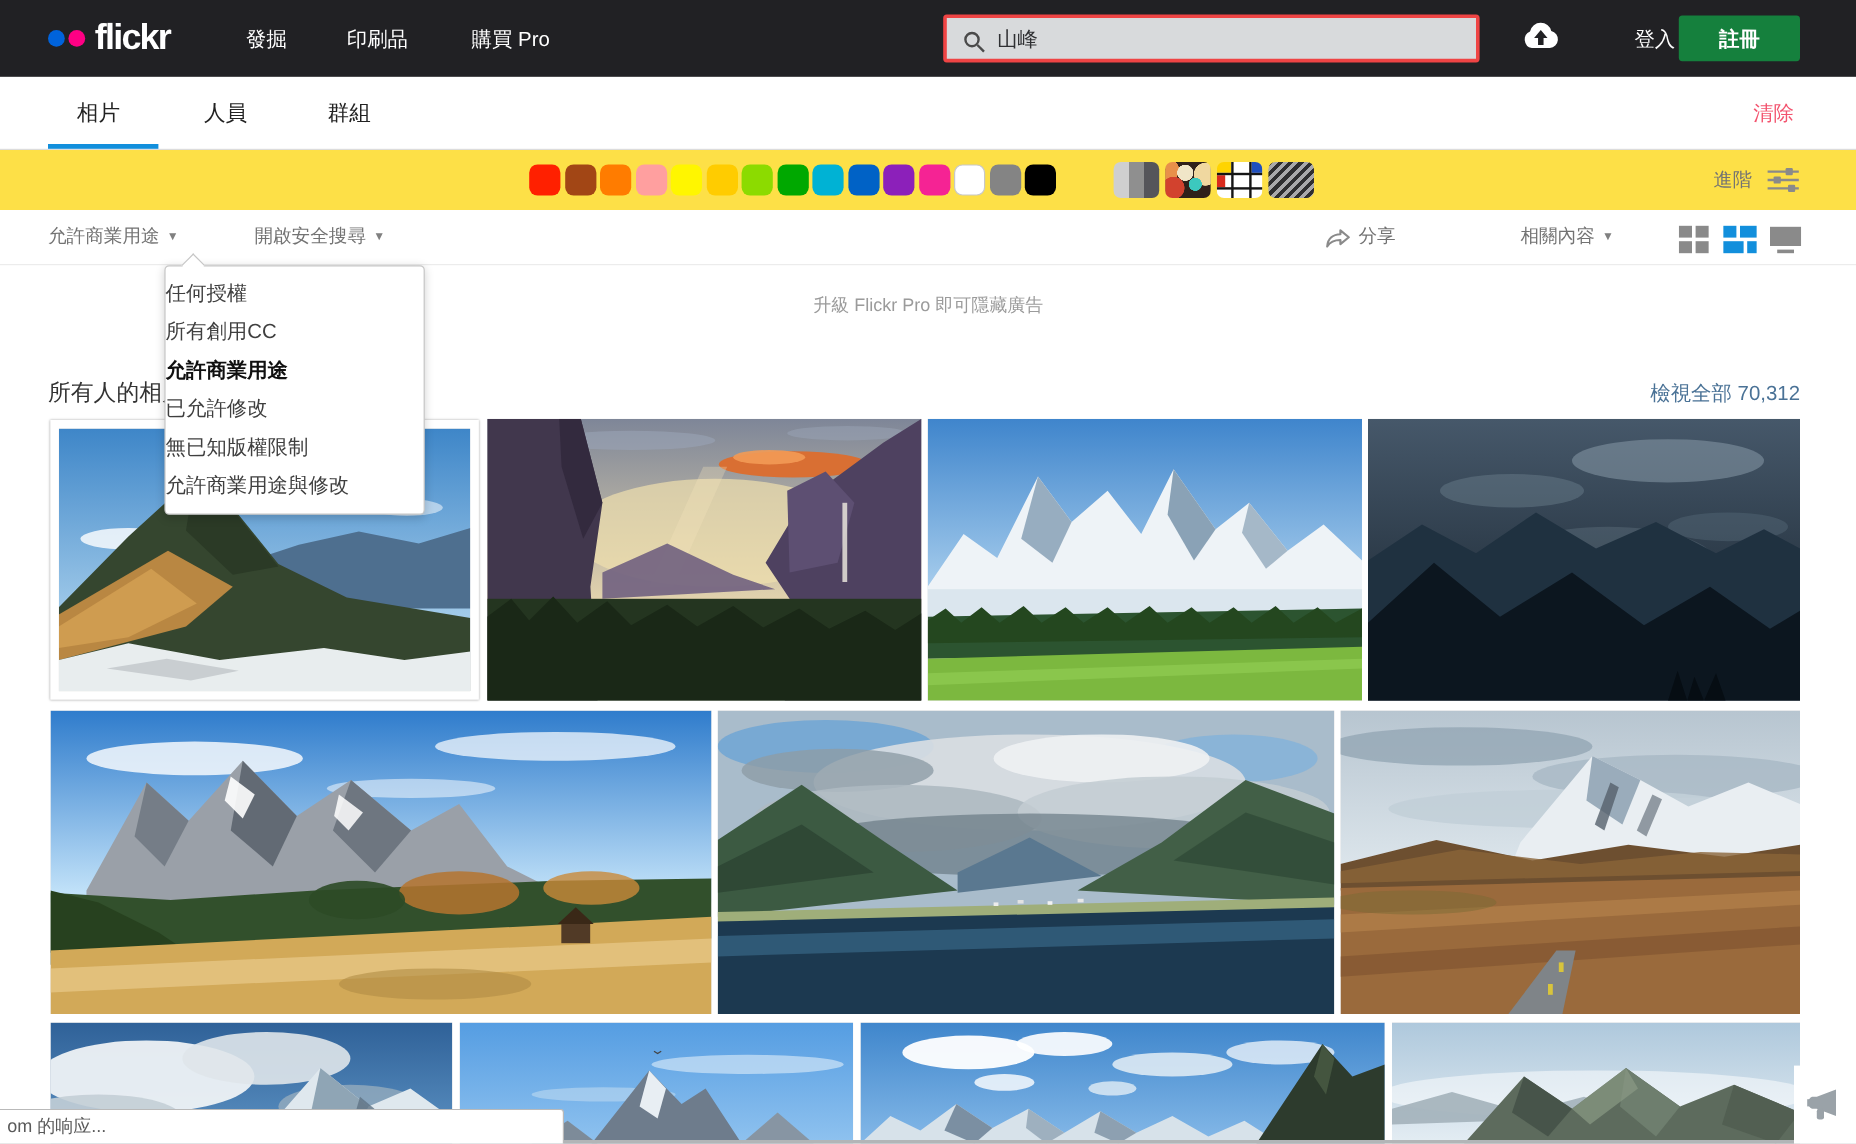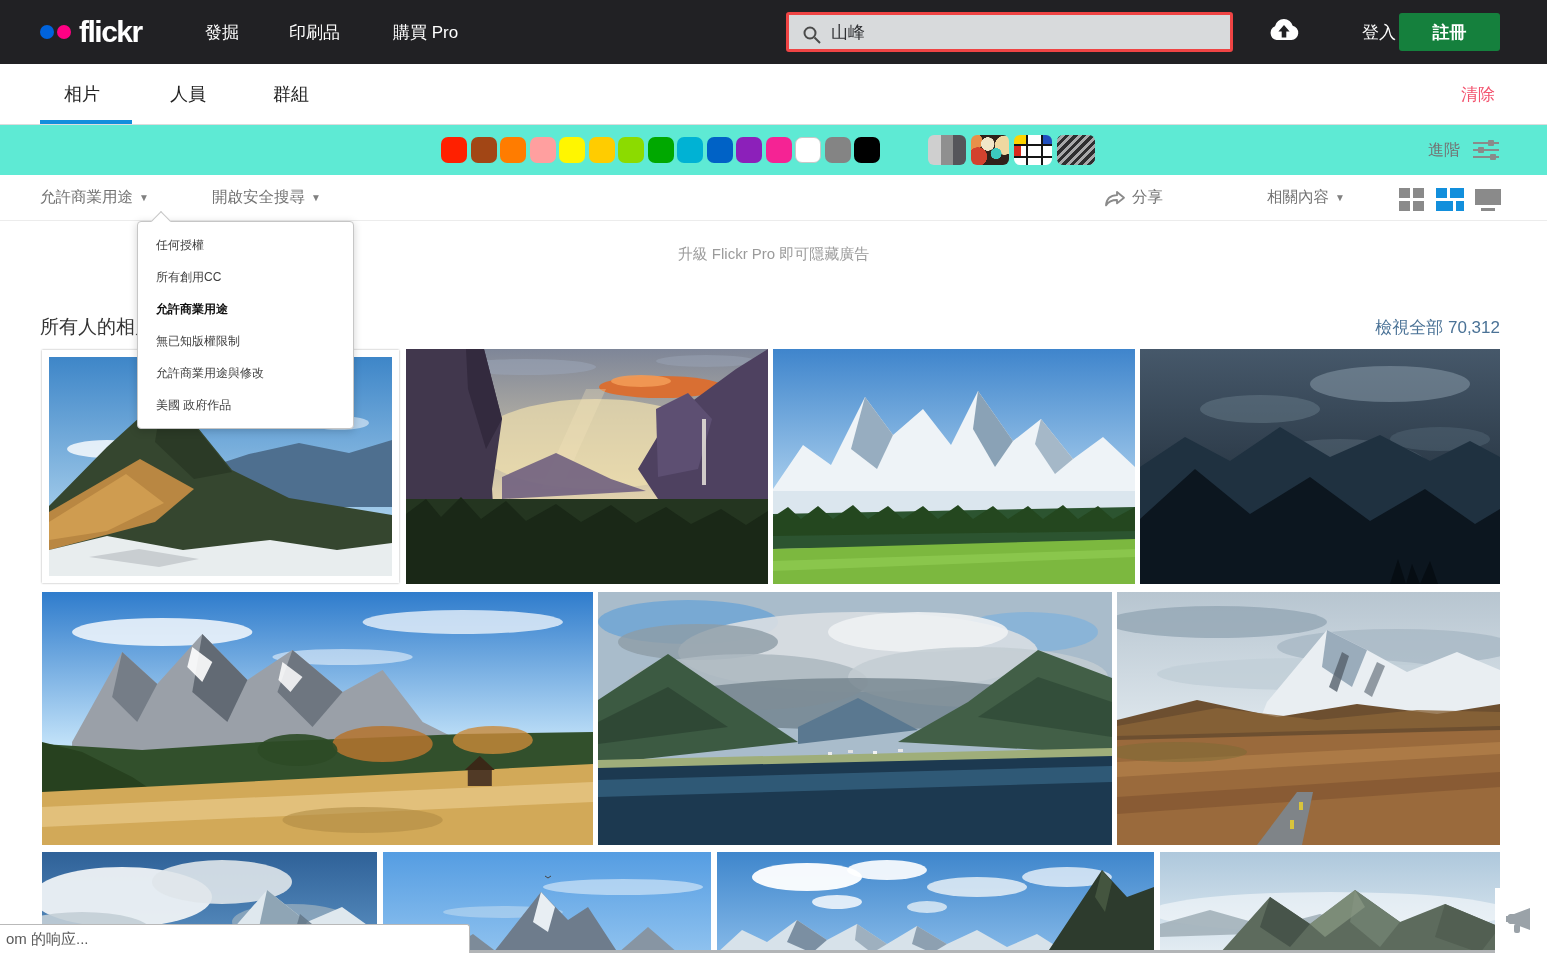--- a/index.html
+++ b/index.html
@@ -33,21 +33,21 @@
   #tabs { position:absolute; left:0; top:64px; width:1547px; height:61px; background:#fff;
     border-bottom:1px solid #dcdcdc; }
   .tab { position:absolute; top:0; height:60px; display:flex; align-items:center;
     font-size:18px; color:#222; cursor:pointer; }
   #tab-0 { left:64px;text-align:center; } #tab-1 { left:170px; } #tab-2 { left:273px; }
   #tab-underline { position:absolute; left:40px; top:56px; width:92px; height:4px; }
   #clear-btn { position:absolute; left:1461px; top:0; height:60px; display:flex; align-items:center;
     font-size:17px; cursor:pointer; }
 
   
-  #swatch-row { position:absolute; left:0; top:125px; width:1547px; height:50px; background:#5eead4;text-align:center; }
+  #swatch-row { position:absolute; left:0; top:125px; width:1547px; height:50px; background:#fde047;text-align:center; }
   #color-swatches { position:absolute; left:441px; top:12px; display:flex; gap:3.5px; }
   .swatch { width:26px; height:26px; border-radius:7px; cursor:pointer; }
   .swatch.white { border:1px solid #c8c8c8; }
   #style-swatches { position:absolute; left:928px; top:10px; display:flex; gap:5px; }
   .style-swatch { width:38px; height:30px; border-radius:6px; cursor:pointer; }
   .style-bw { background:linear-gradient(90deg,#cfcfcf 0 34%,#8f8f8f 34% 67%,#55555a 67%); }
   .style-shallow { background:
       radial-gradient(circle at 18% 72%, #d2422e 0 24%, rgba(0,0,0,0) 25%),
       radial-gradient(circle at 44% 30%, #f0e6c8 0 22%, rgba(0,0,0,0) 23%),
       radial-gradient(circle at 66% 62%, #3cc8be 0 17%, rgba(0,0,0,0) 18%),
@@ -75,21 +75,21 @@
   .caret { font-size:10px; color:#808080; }
   .view-icon { position:absolute; top:13px; cursor:pointer; }
   #view-grid { left:1399px; } #view-justified { left:1436px; } #view-single { left:1475px; }
 
   
   #license-menu { position:absolute; left:137px; top:221px; width:217px; background:#fff;
     border:1px solid #c6c6c6; border-radius:4px; box-shadow:0 2px 8px rgba(0,0,0,.18);
     padding:7px 0; z-index:20; }
   #menu-arrow { position:absolute; left:16px; top:-8px; width:14px; height:14px; background:#fff;
     border-left:1px solid #c6c6c6; border-top:1px solid #c6c6c6; transform:rotate(45deg); }
-  .menu-item { height:32px; line-height:32px; padding-left:18px; font-size:12px; color:#3f3f3f;
+  .menu-item { height:32px; line-height:32px; font-size:17px; color:#3f3f3f;
     cursor:pointer; white-space:nowrap; }
   .menu-item.selected { font-weight:bold; color:#101010; }
 
   
   #ad-banner { position:absolute; left:0; top:245px; width:1547px; text-align:center;
     font-size:15px; color:#9b9b9b; }
   #section-title { position:absolute; left:40px; top:314px; font-size:19px; color:#333; z-index:1; }
   #view-all { position:absolute; right:47px; top:316px; font-size:17px; cursor:pointer; }
 
   .photo { position:absolute; display:block; overflow:hidden; cursor:pointer; background:#e8e8e8; }
@@ -219,23 +219,23 @@
         <rect x="6" y="20" width="14" height="3"></rect>
     </g>
   </svg>
 </div>
 
 <div id="license-menu">
   <div id="menu-arrow"></div>
   <div class="menu-item">任何授權</div>
   <div class="menu-item">所有創用CC</div>
   <div class="menu-item selected">允許商業用途</div>
+  <div class="menu-item">已允許修改</div>
   <div class="menu-item">無已知版權限制</div>
   <div class="menu-item">允許商業用途與修改</div>
-  <div class="menu-item">美國 政府作品</div>
 </div>
 
 <div id="ad-banner">升級 Flickr Pro 即可隱藏廣告</div>
 <div id="section-title">所有人的相片</div>
 <a id="view-all" style="color: rgb(74, 114, 150);">檢視全部 70,312</a>
 
 <a class="photo framed" style="left:42px; top:350px; width:357px; height:233px;">
   <svg viewBox="0 0 343 219" preserveAspectRatio="none">
     <defs>
         <linearGradient id="s1" x1="0" y1="0" x2="0" y2="1">

